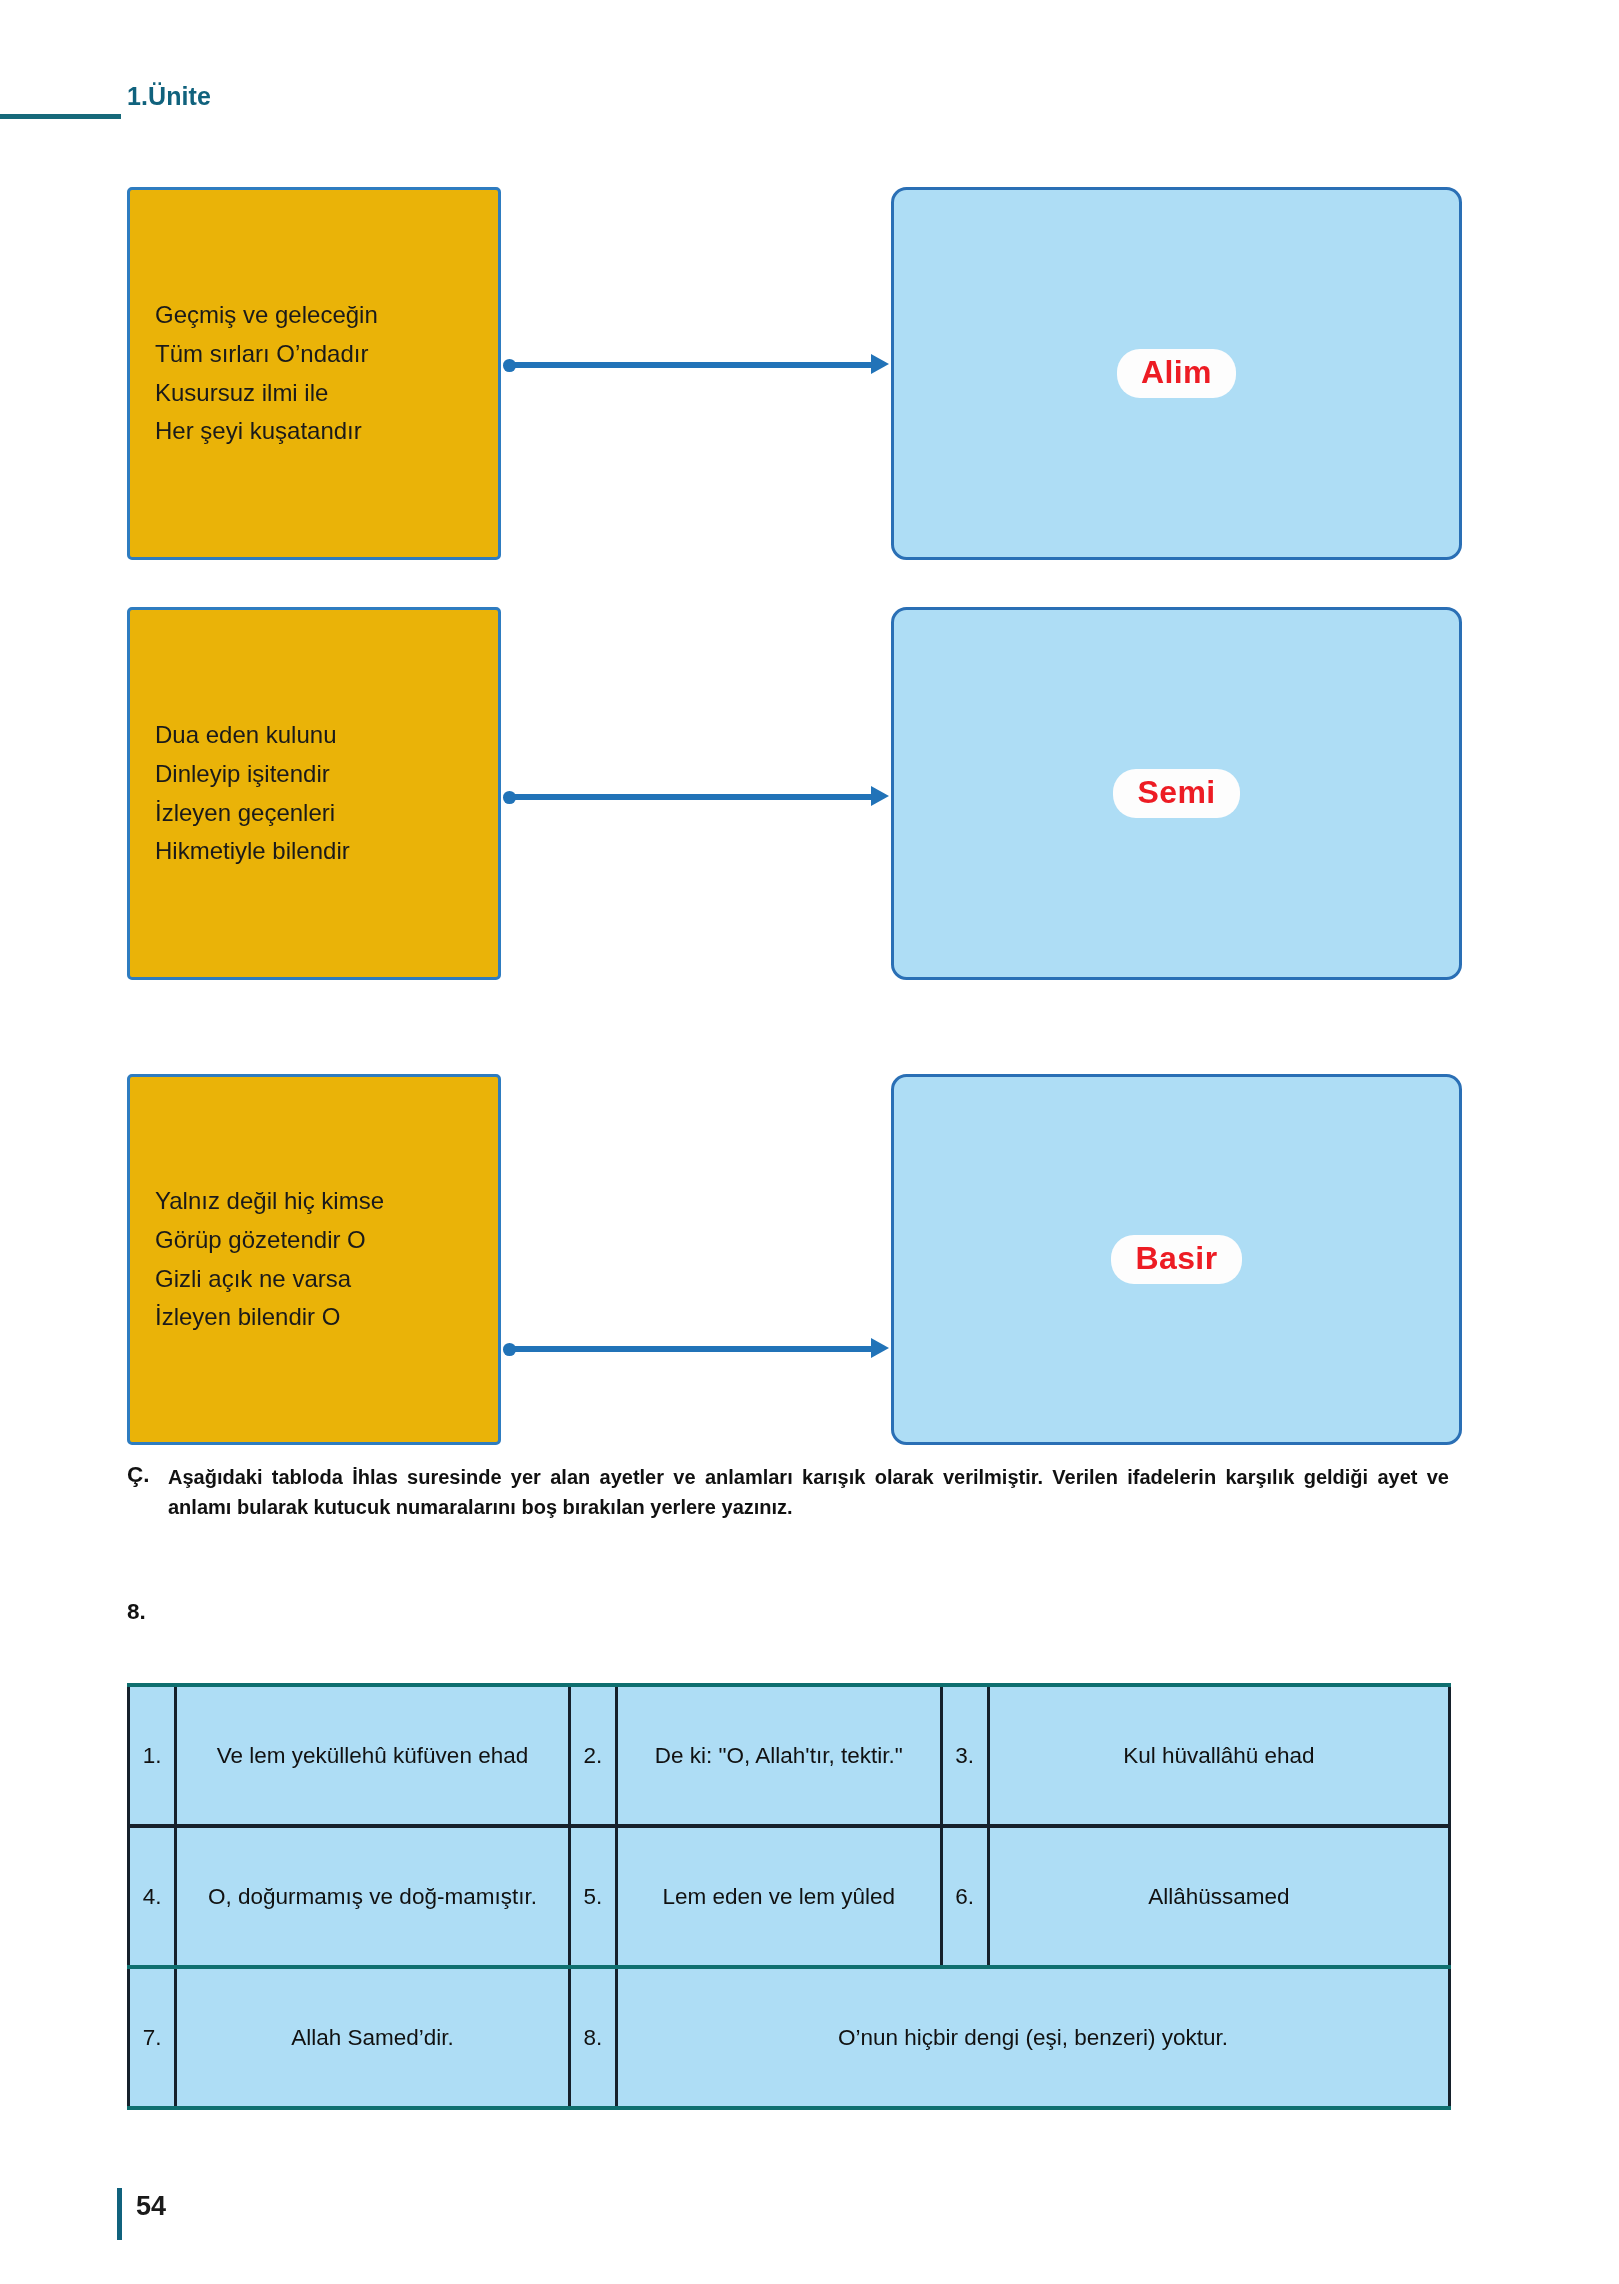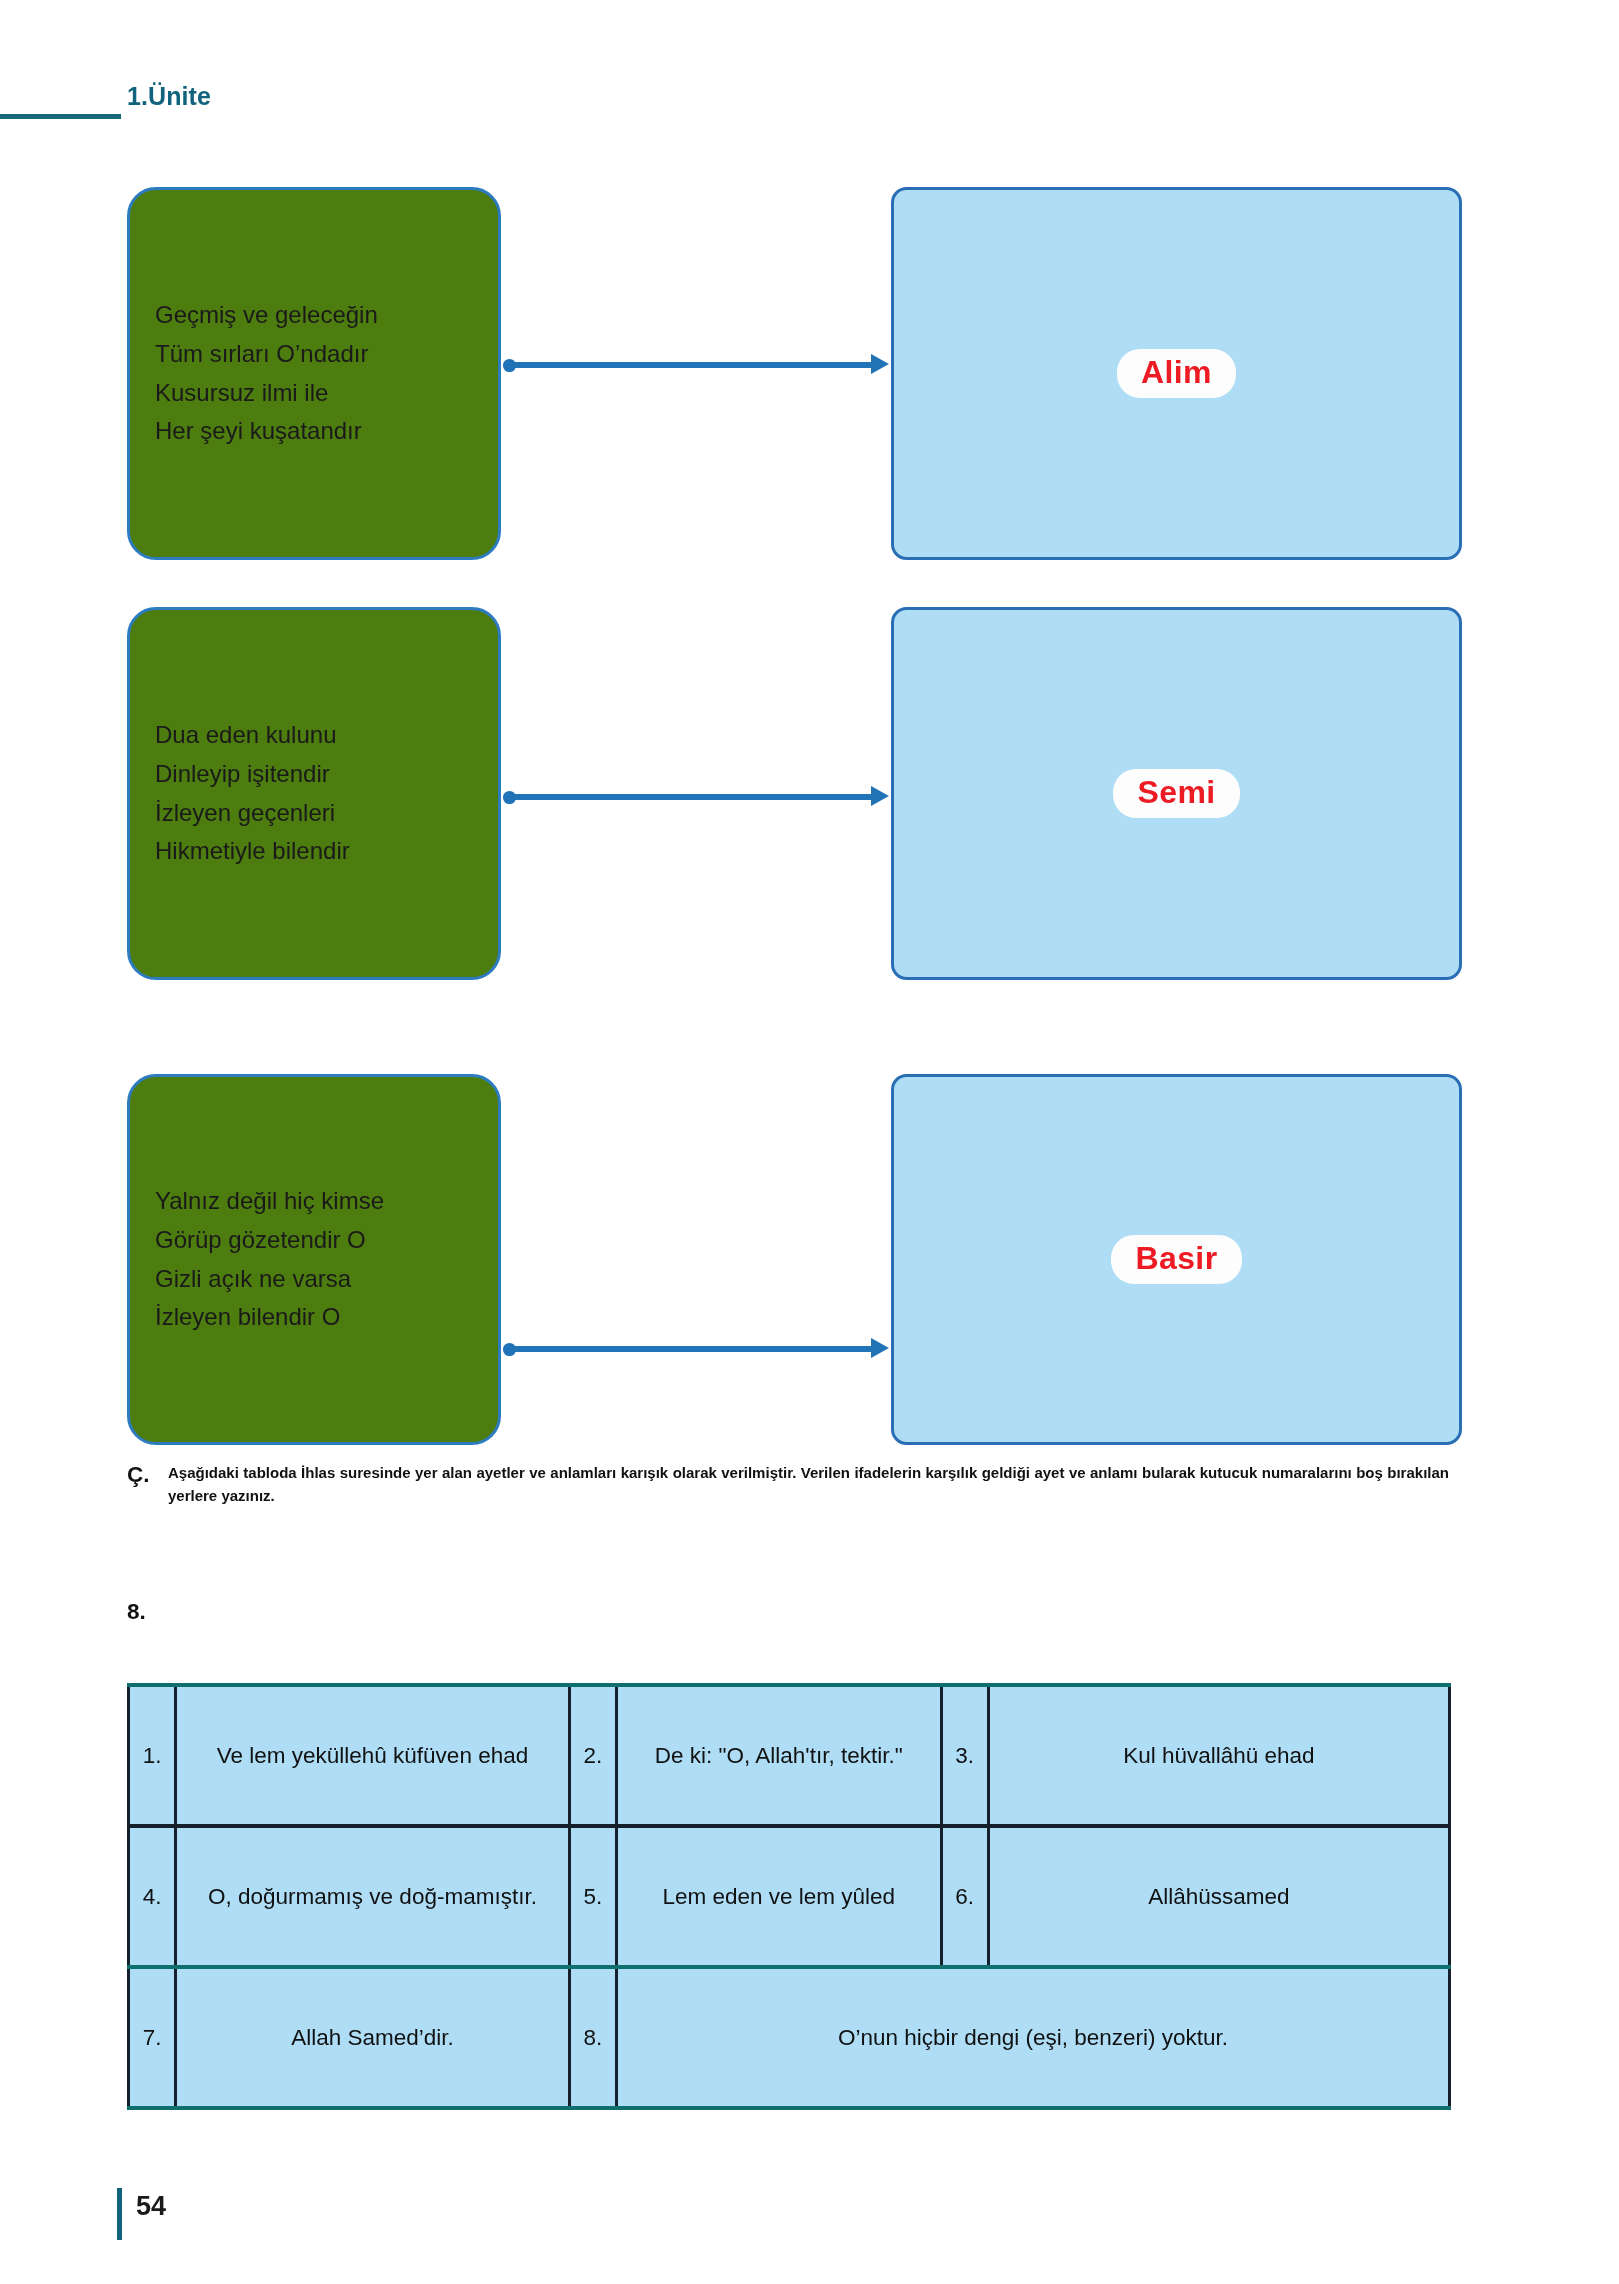--- a/index.html
+++ b/index.html
@@ -24,22 +24,22 @@
 
   
   .match-row { position: absolute; left: 0; width: 1620px; }
   .row-1 { top: 163px; height: 373px; }
   .row-2 { top: 583px; height: 373px; }
   .row-3 { top: 1050px; height: 371px; }
 
   .clue-box {
     position: absolute; left: 127px; top: 0;
     width: 374px; height: 100%;
-    border: 3.5px solid #2e7cc0; border-radius: 29px;
-    background: #4d7c0f;
+    border: 3.5px solid #2e7cc0; border-radius: 5px;
+    background: #eab308;
     display: flex; flex-direction: column; justify-content: center;
     padding: 0 25px;
   }
   .clue-line {
     font-size: 24px; color: #1a1a1a; line-height: 1.62;
     white-space: nowrap;
   }
 
   .answer-box {
     position: absolute; left: 891px; top: 0;
@@ -78,21 +78,21 @@
   .instr {
     position: absolute; left: 127px; top: 1438px;
     width: 1322px;
   }
   .instr-marker {
     position: absolute; left: 0; top: 0;
     width: 41px; font-size: 22.5px; font-weight: 700; color: #111;
   }
   .instr-text {
     margin-left: 41px;
-    font-size: 15px; font-weight: 700; color: #111;
+    font-size: 20px; font-weight: 700; color: #111;
     line-height: 1.52; text-align: justify;
   }
   .item-number {
     position: absolute; left: 127px; top: 1575px;
     font-size: 22.5px; font-weight: 700; color: #111;
   }
 
   
   .tbl-wrap {
     position: absolute; left: 127px; top: 1659px;

